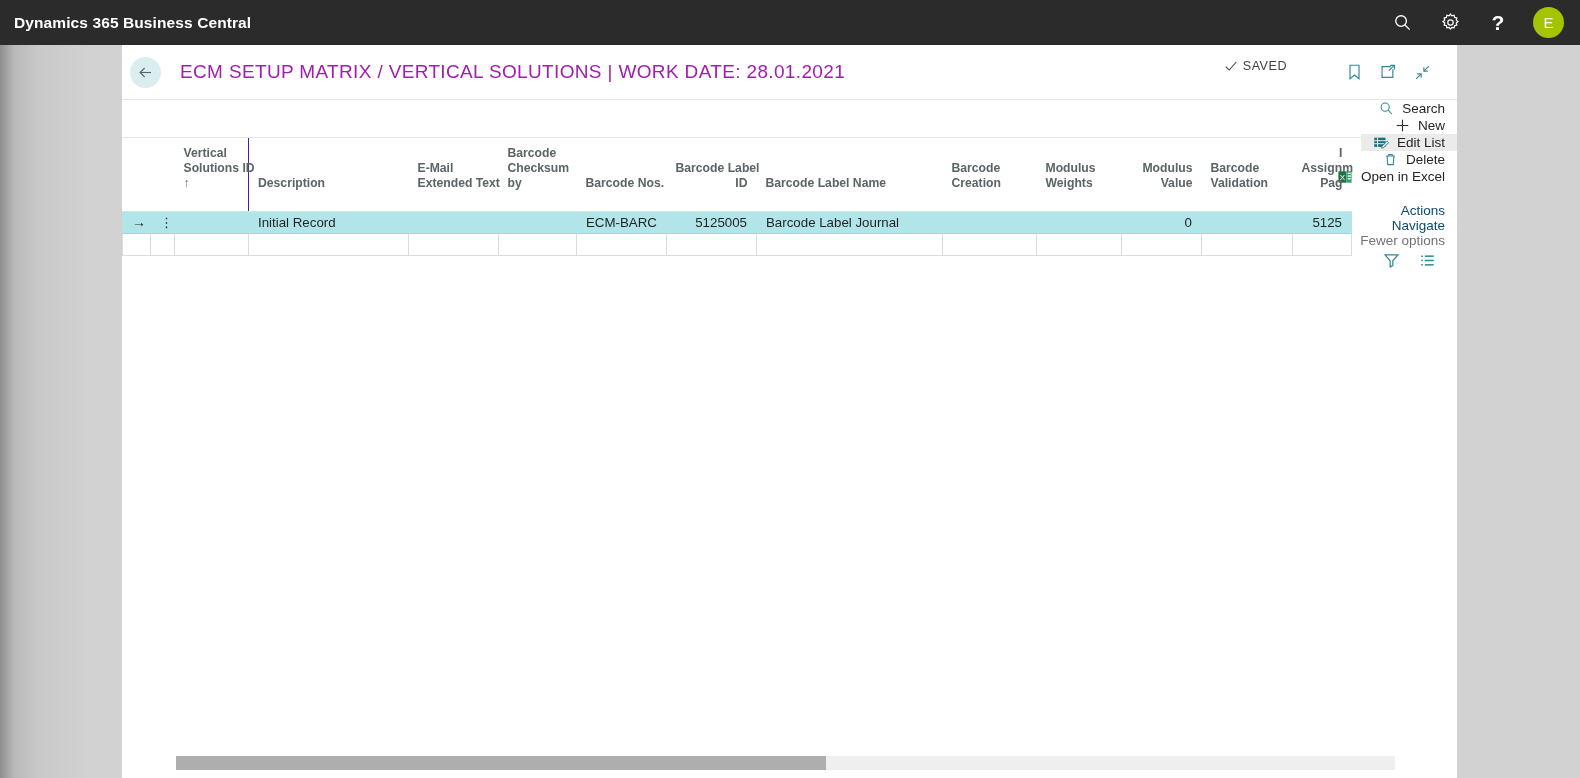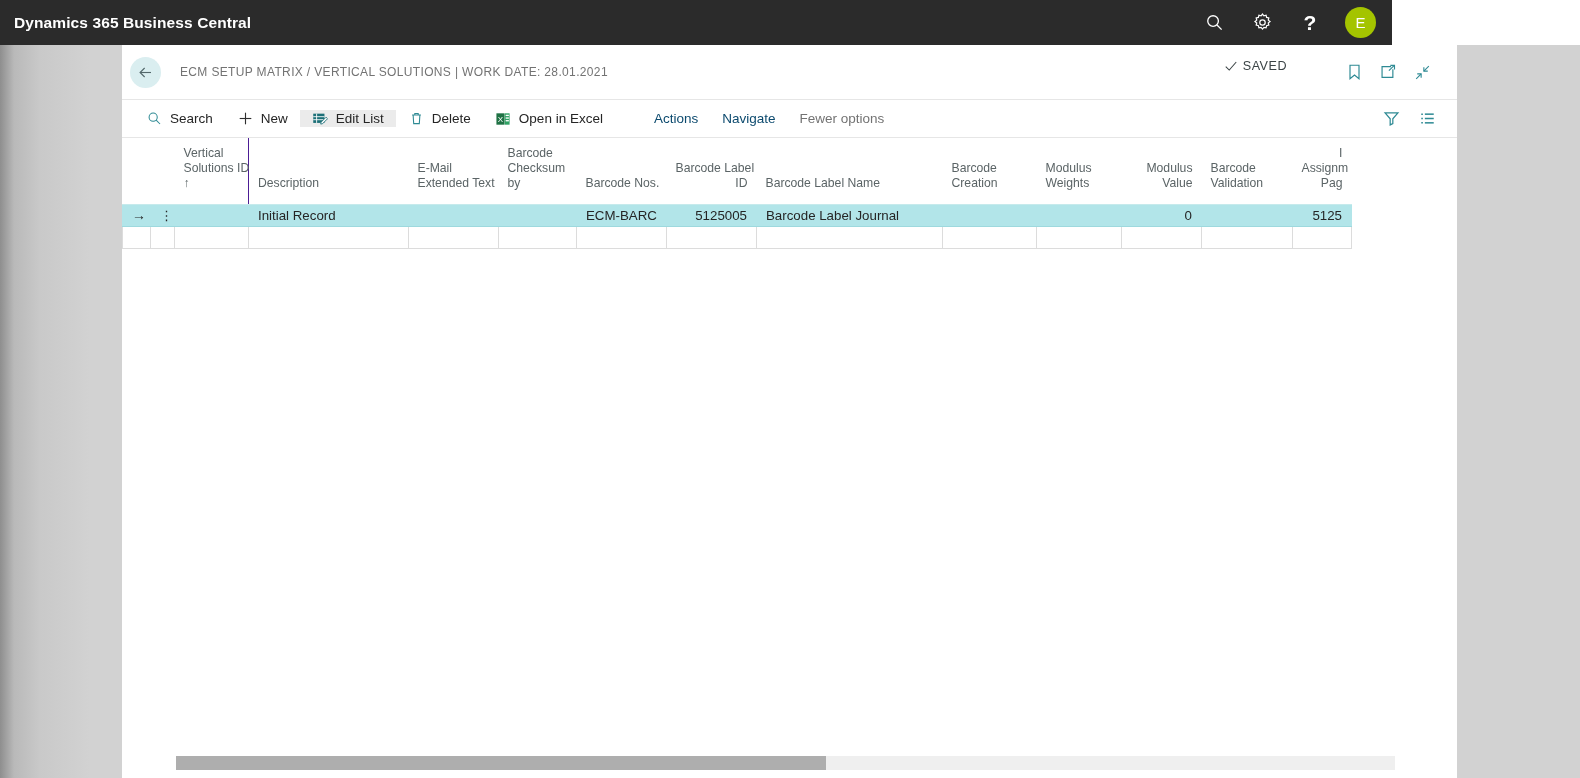--- a/index.html
+++ b/index.html
@@ -18,21 +18,21 @@
     left: 0; top: 45px;
     width: 1580px; height: 733px;
     background: linear-gradient(to right,
         #8e8e8e 0px, #b9b9b9 14px, #c9c9c9 40px, #d2d2d2 90px, #d2d2d2 100%);
   }
 
   
   .appbar {
     position: absolute;
     left: 0; top: 0;
-    width: 1392px; height: 45px;
+    width: 1580px; height: 45px;
     background: #2b2b2b;
     display: flex;
     align-items: center;
   }
   .app-title {
     color: #ffffff;
     font-size: 15.5px;
     font-weight: bold;
     margin-left: 14px;
     letter-spacing: .1px;
@@ -87,22 +87,22 @@
     width: 31px; height: 31px;
     border-radius: 50%;
     background: #daeef0;
     display: flex; align-items: center; justify-content: center;
     flex: 0 0 auto;
     cursor: pointer;
   }
   .back-btn svg { display: block; }
   .page-title {
     margin-left: 19px;
-    font-size: 12px;
-    color: #737373;
+    font-size: 19px;
+    color: #a21caf;
     letter-spacing: .35px;
     white-space: nowrap;
   }
   .header-right {
     margin-left: auto;
     display: flex;
     align-items: flex-start;
     padding-right: 20px;
   }
   .saved {
@@ -122,22 +122,23 @@
   }
   .hdr-icon svg { display: block; }
 
   
   .toolbar {
     position: relative;
     height: 39px;
     border-top: 1px solid #e6e6e6;
     border-bottom: 1px solid #e6e6e6;
     display: flex;
-    align-items: center;
+    align-items: flex-end;
     padding-left: 12px;
+    flex-direction: column;
   }
   .tb-item {
     display: flex;
     align-items: center;
     gap: 7px;
     padding: 0 12px;
     font-size: 13.5px;
     color: #252525;
     cursor: pointer;
     white-space: nowrap;
@@ -177,25 +178,25 @@
     position: relative;
     overflow: hidden;
   }
   table.grid {
     border-collapse: collapse;
     table-layout: fixed;
     width: 1220px;
     margin-left: 0;
   }
   table.grid th {
-    font-weight: normal;
+    font-weight: bold;
     font-size: 12.2px;
     color: #5b6466;
     vertical-align: bottom;
-    padding: 8px 9px 13px 9px;
+    padding: 8px 9px 20px 9px;
     height: 54px;
     text-align: left;
     border-bottom: 1px solid #c6eaec;
   }
   table.grid th.num { text-align: right; }
   table.grid th .hl { display: block; line-height: 15px; white-space: nowrap; }
   table.grid th.divider { border-left: 1px solid #4c1d95; }
 
   table.grid td {
     font-size: 13.3px;

